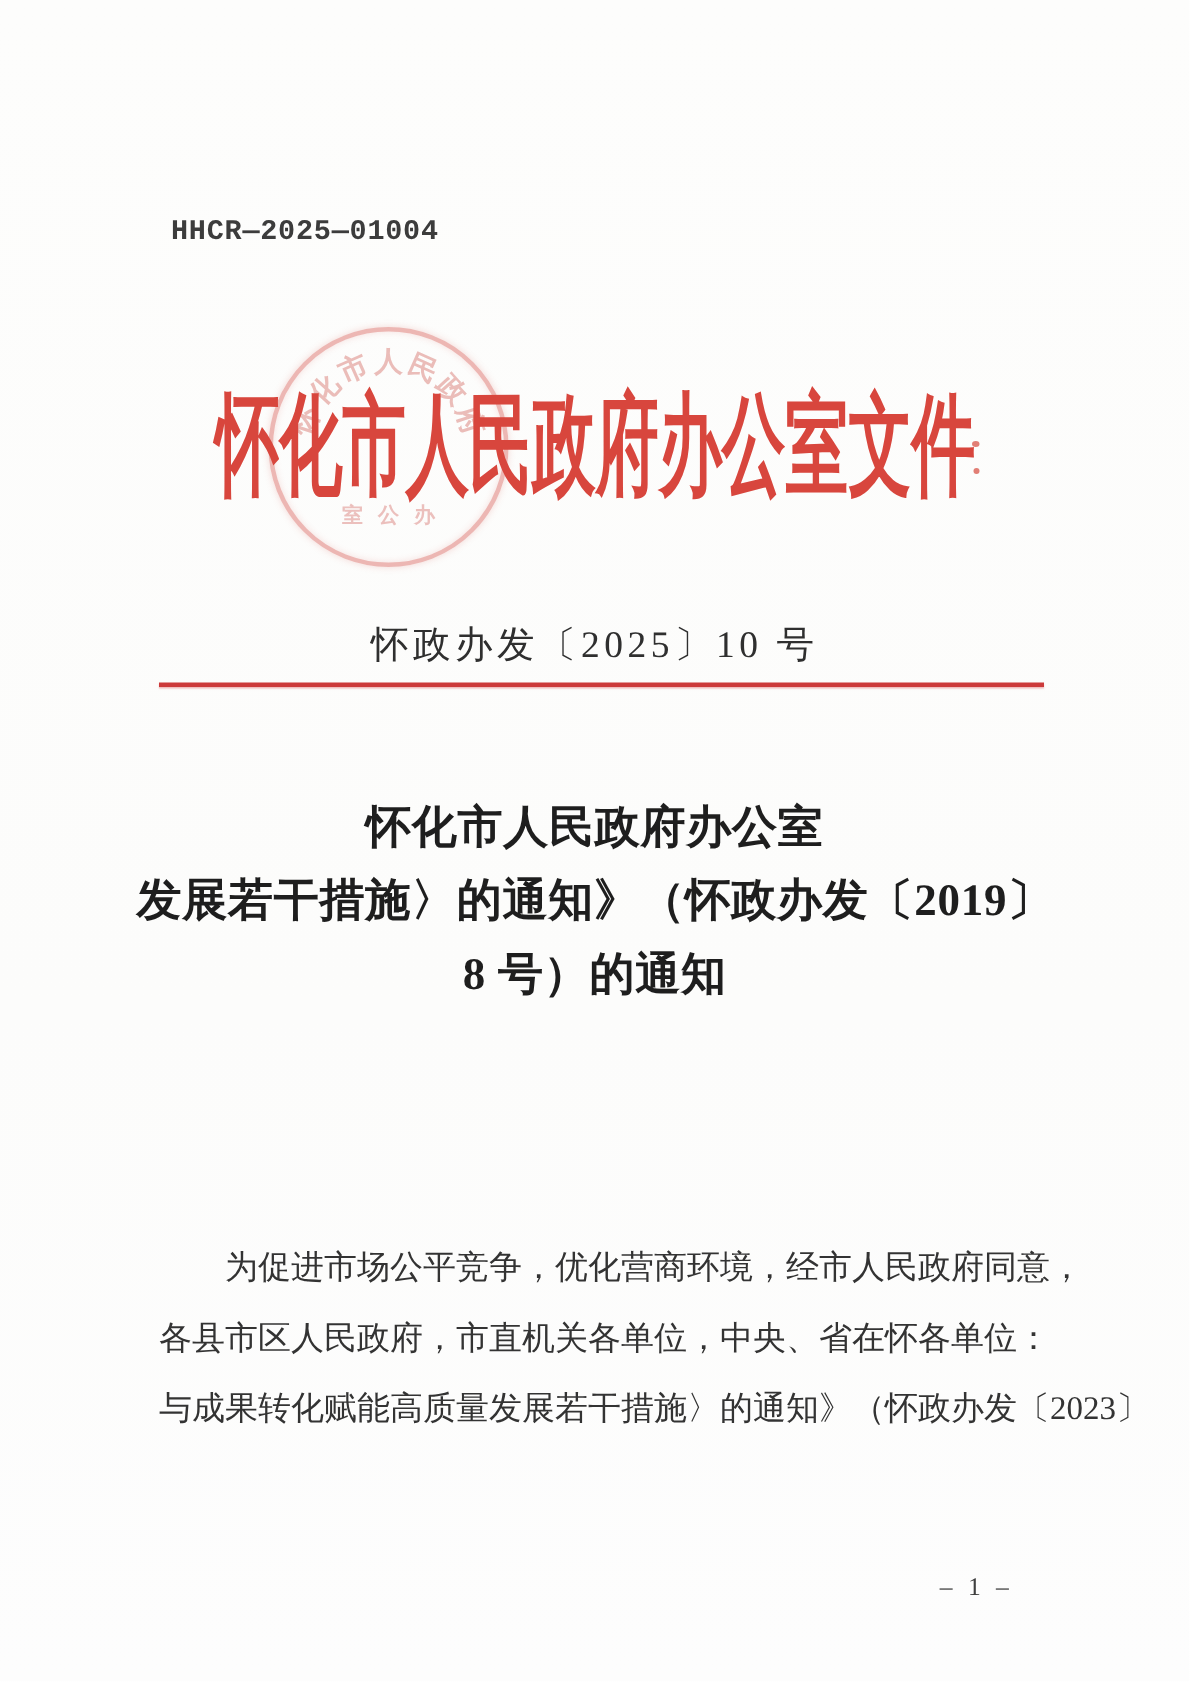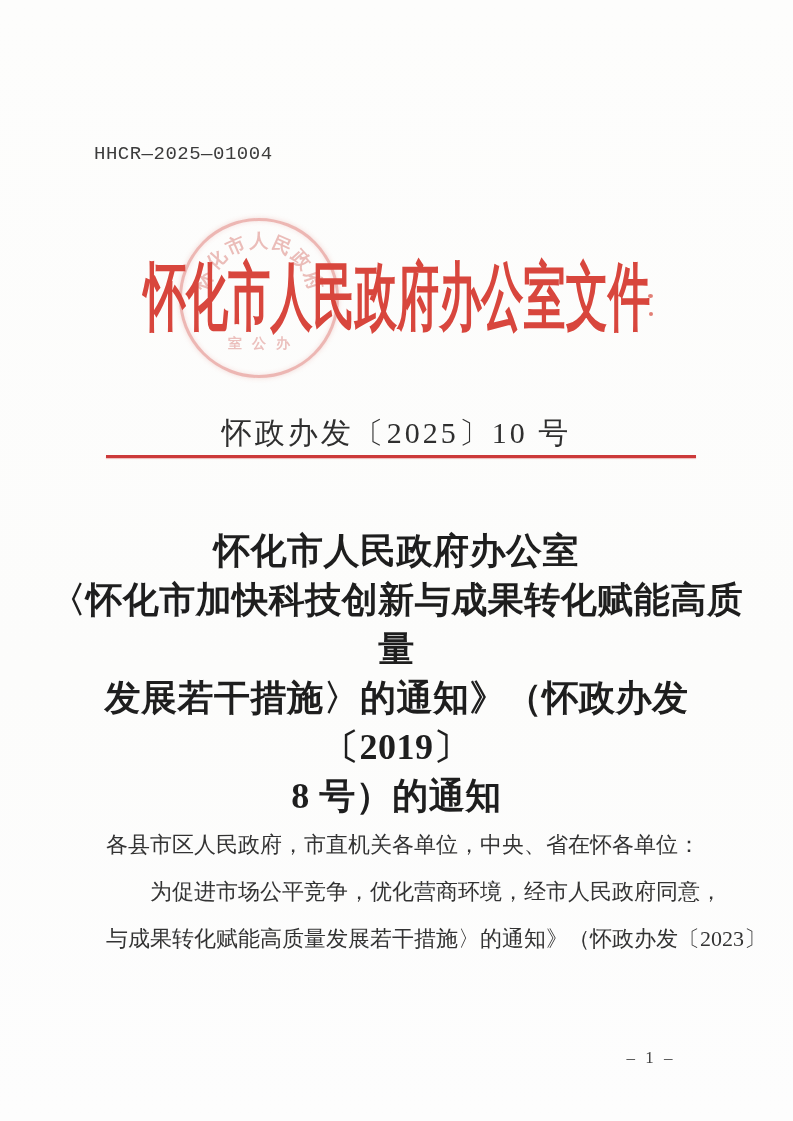--- a/index.html
+++ b/index.html
@@ -10,24 +10,24 @@
     position: relative;
     overflow: hidden;
   }
   .page {
     position: absolute; inset: 0;
     background: linear-gradient(180deg, #fdfdfc 0%, #fcfcfb 60%, #fdfdfd 100%);
   }
 
   
   .doc-code {
-    position: absolute; left: 94px; top: 143px;
+    position: absolute; left: 114px; top: 143px;
     font-family: "Liberation Mono", monospace;
     font-size: 19px; letter-spacing: 0.5px;
-    color: #3c3c3c; white-space: nowrap;
+    color: #3c3c3c; white-space: nowrap; font-weight: bold;
   }
 
   
   .red-header {
     position: absolute; left: 0; right: 0; top: 248px; height: 104px;
     display: flex; align-items: flex-start; justify-content: center;
     z-index: 2;
   }
   .red-header-text {
     display: inline-block;
@@ -59,37 +59,37 @@
     text-align: center;
     font-size: 14px; font-weight: 700;
     letter-spacing: 10px; padding-left: 10px;
     color: rgba(207, 92, 86, 0.38);
   }
 
   
   .doc-number {
     position: absolute; left: 0; right: 0; top: 413px;
     text-align: center;
-    font-size: 30px; letter-spacing: 3px;
+    font-size: 25px; letter-spacing: 3px;
     color: #2f2f2f;
   }
 
   
   .red-rule {
     position: absolute; left: 106px; top: 455px;
     width: 590px; height: 3px;
     background: #cc3a3a;
     box-shadow: 0 1px 1px rgba(230, 130, 130, 0.55);
   }
 
   
   .title-block {
     position: absolute; left: 40px; right: 40px; top: 527px;
     text-align: center;
-    font-size: 36px; font-weight: 700;
+    font-size: 30px; font-weight: 700;
     line-height: 49px;
     color: #1e1e1e;
     letter-spacing: 0.5px;
   }
 
   
   .body-block {
     position: absolute; left: 106px; top: 821px;
     width: 592px;
     font-size: 22px; line-height: 47px;
@@ -138,26 +138,25 @@
 
   <span class="ink-dot d1"></span>
   <span class="ink-dot d2"></span>
 
   <div class="doc-number">怀政办发〔2025〕10 号</div>
 
   <div class="red-rule"></div>
 
   <div class="title-block">
     <div class="title-line">怀化市人民政府办公室</div>
-    <div class="title-line">〈怀化市加快科技创新与成果转化赋能高质量</div>
     <div class="title-line">发展若干措施〉的通知》（怀政办发〔2019〕</div>
     <div class="title-line">8 号）的通知</div>
   </div>
 
   <div class="body-block">
+    <div class="body-line indent">为促进市场公平竞争，优化营商环境，经市人民政府同意，</div>
     <div class="body-line">各县市区人民政府，市直机关各单位，中央、省在怀各单位：</div>
-    <div class="body-line indent">为促进市场公平竞争，优化营商环境，经市人民政府同意，</div>
     <div class="body-line">与成果转化赋能高质量发展若干措施〉的通知》（怀政办发〔2023〕</div>
   </div>
 
   <div class="page-number">– 1 –</div>
 
 </div>
 
 </body></html>

